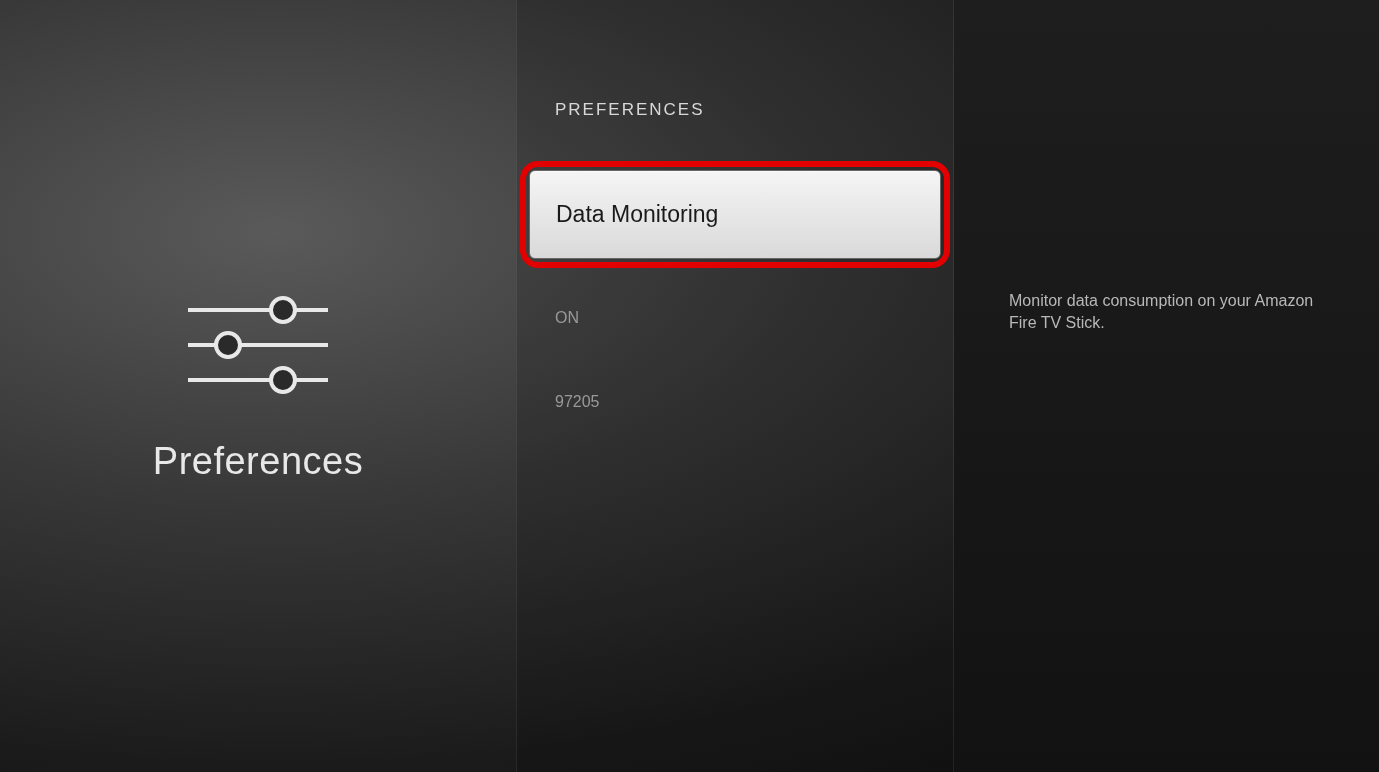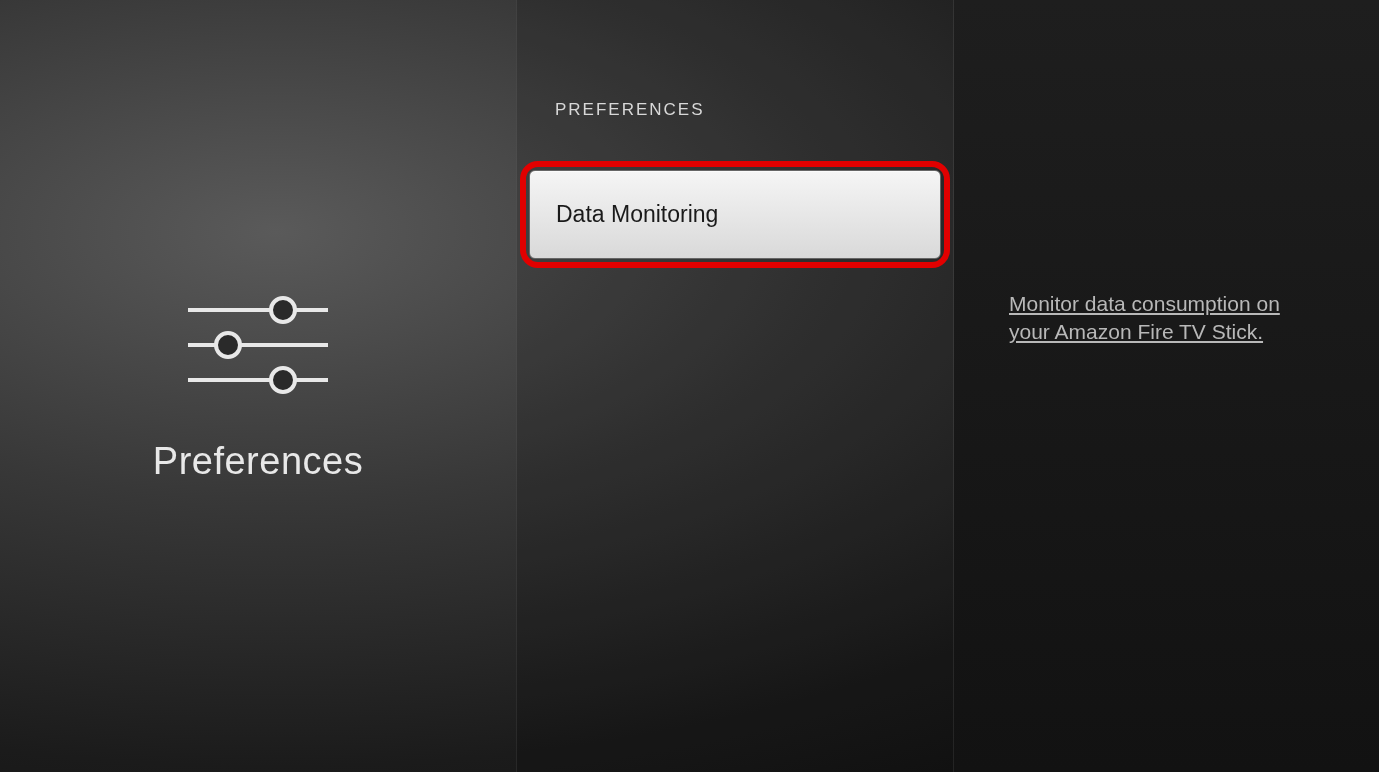--- a/index.html
+++ b/index.html
@@ -98,25 +98,24 @@
       position: absolute;
       top: -10px;
       left: -10px;
       right: -10px;
       bottom: -10px;
       border: 6px solid #e20000;
       border-radius: 18px;
       pointer-events: none;
     }
     .detail-text {
-      font-size: 21px;
+      font-size: 16px;
       line-height: 1.35;
       color: #b8b8b8;
       font-weight: 400;
-      text-decoration: underline;
     }
   </style>
 </head>
 <body>
 
 <div class="left-panel">
   <svg class="sliders-icon" viewBox="0 0 150 110" fill="none" stroke="#e8e8e8" stroke-width="4">
     <line x1="5" y1="20" x2="145" y2="20"></line>
     <circle cx="100" cy="20" r="12" fill="#2a2a2a"></circle>
     <line x1="5" y1="55" x2="145" y2="55"></line>
@@ -133,23 +132,25 @@
 
 
     <div class="menu-item selected">
       <div>Data Monitoring</div>
       <div class="highlight-ring"></div>
     </div>
 
 
 
     <div class="menu-item" style="margin-bottom:30px;">
+      <div class="sub">ON</div>
     </div>
 
     <div class="menu-item" style="margin-bottom:30px;">
+      <div class="sub">97205</div>
     </div>
 
   </div>
 </div>
 
 <div class="right-panel">
   <div class="detail-text">Monitor data consumption on your Amazon Fire TV Stick.</div>
 </div>
 
 </body></html>

